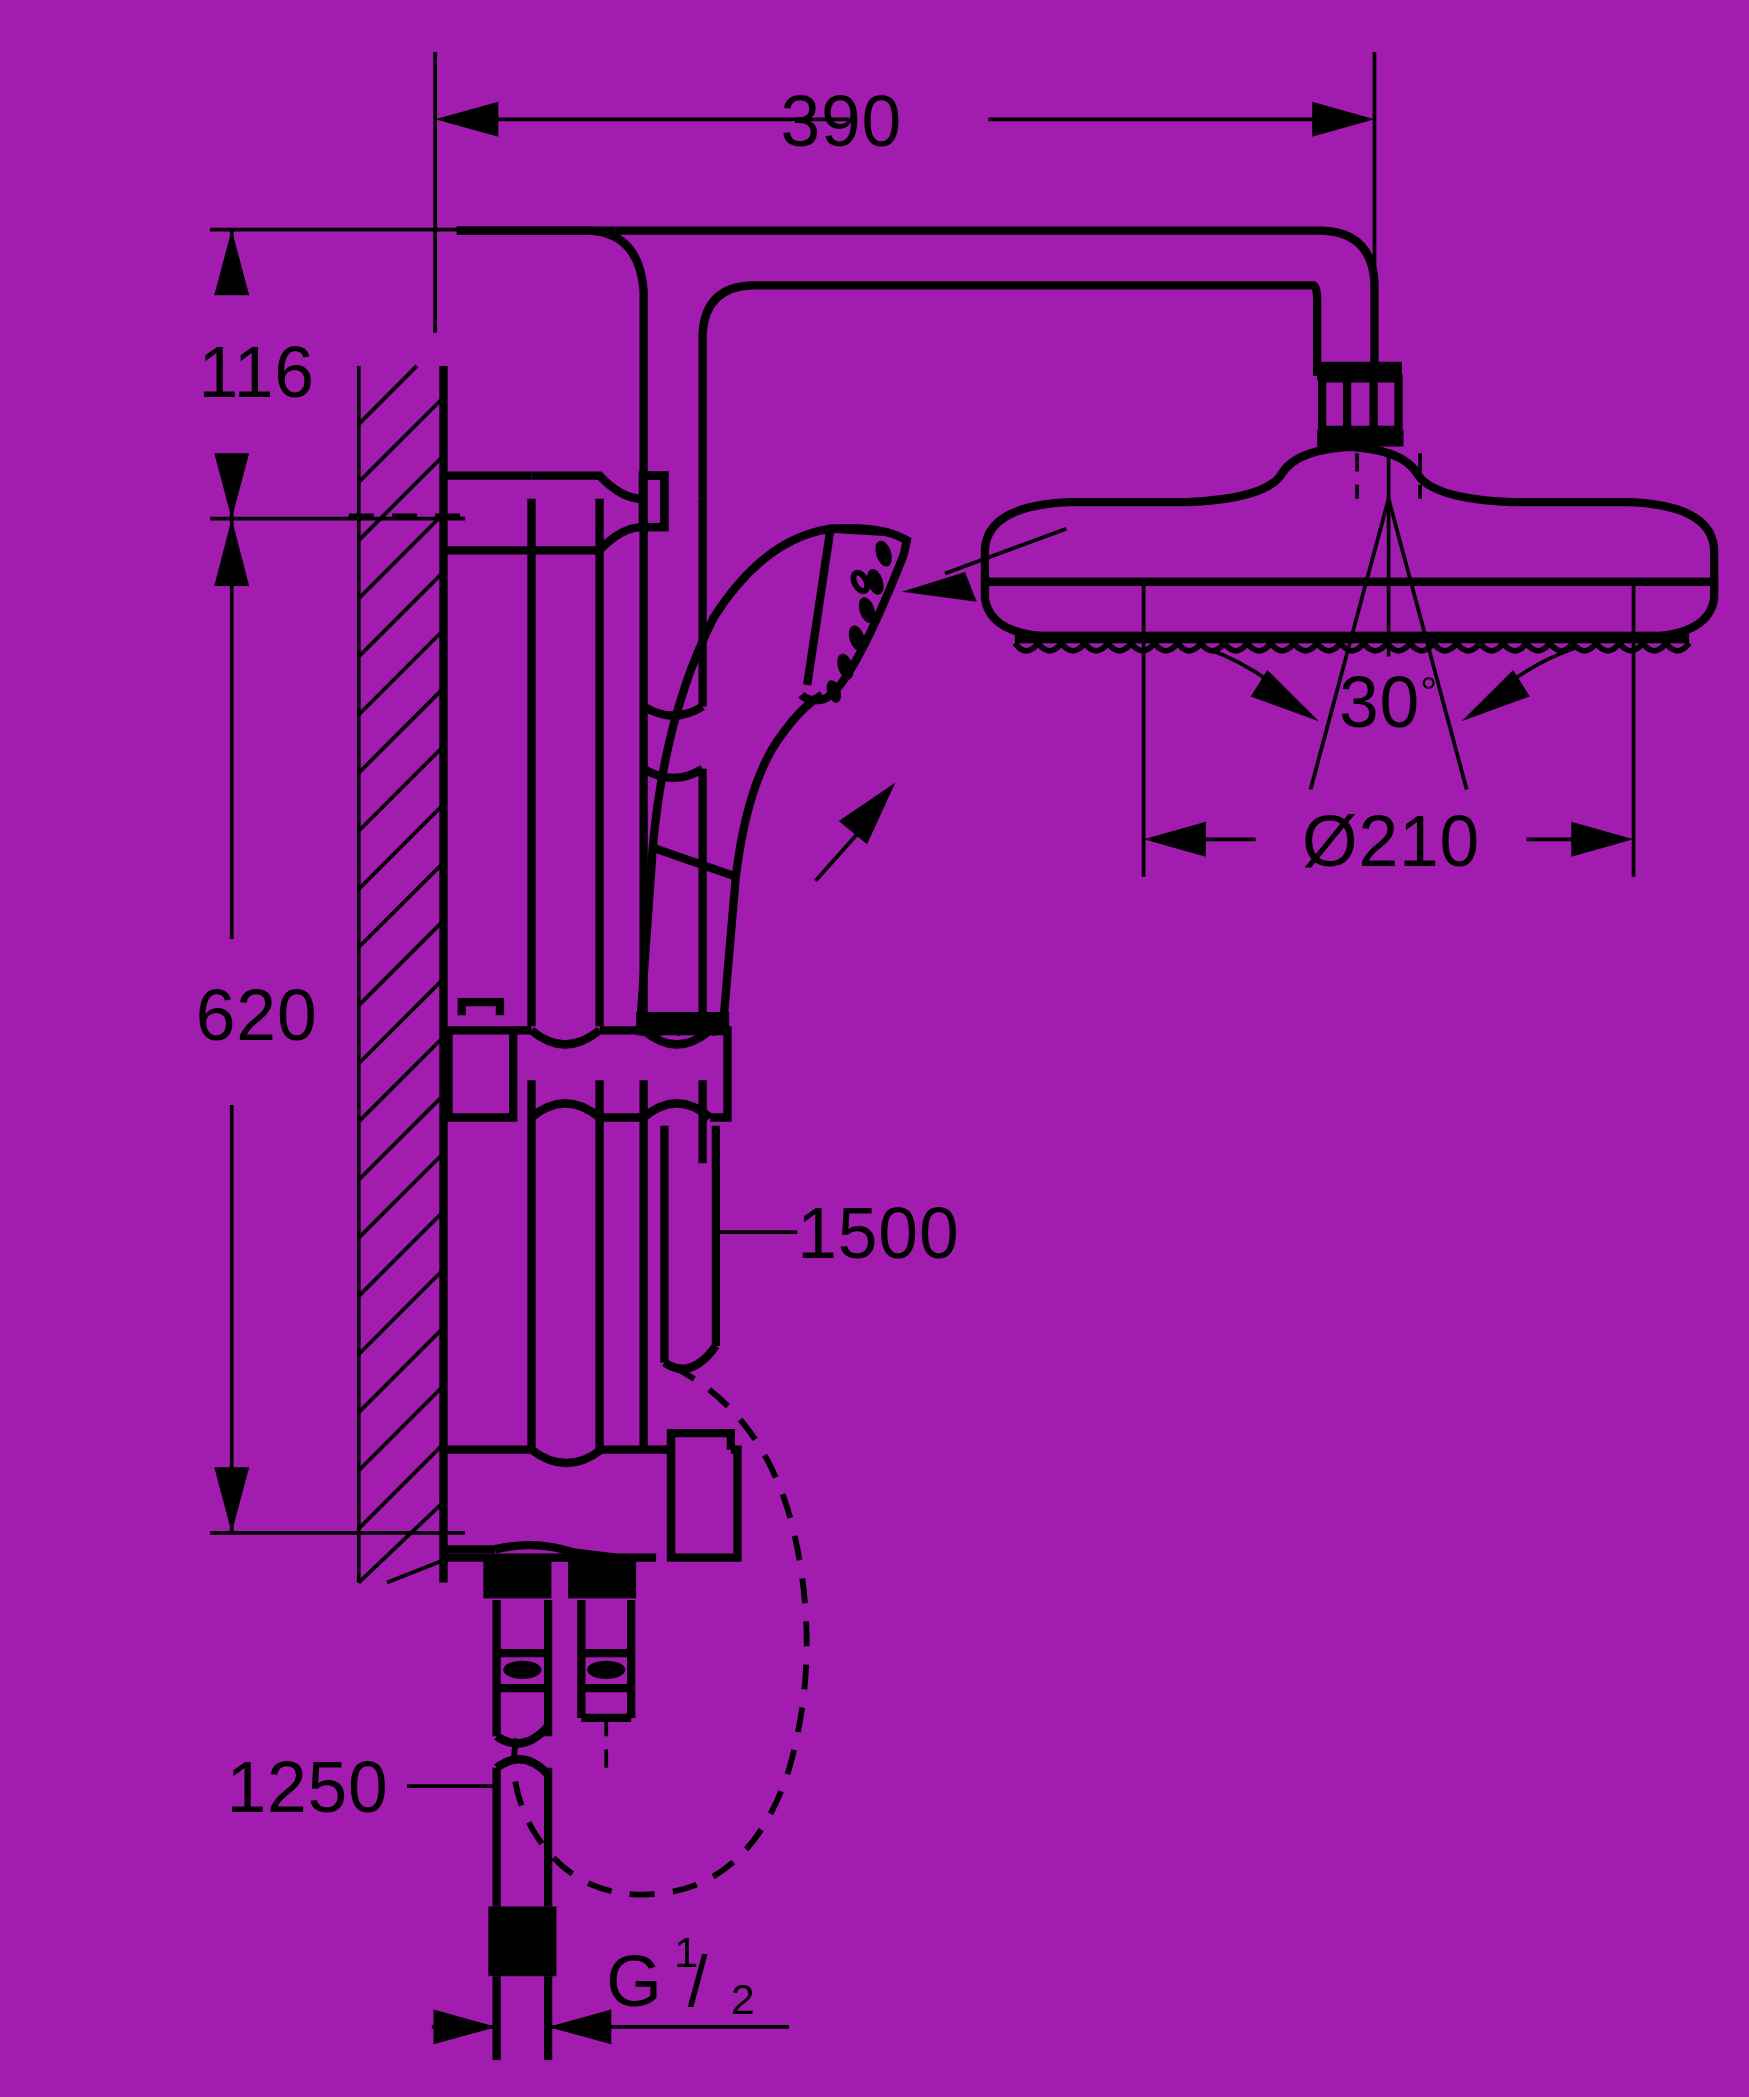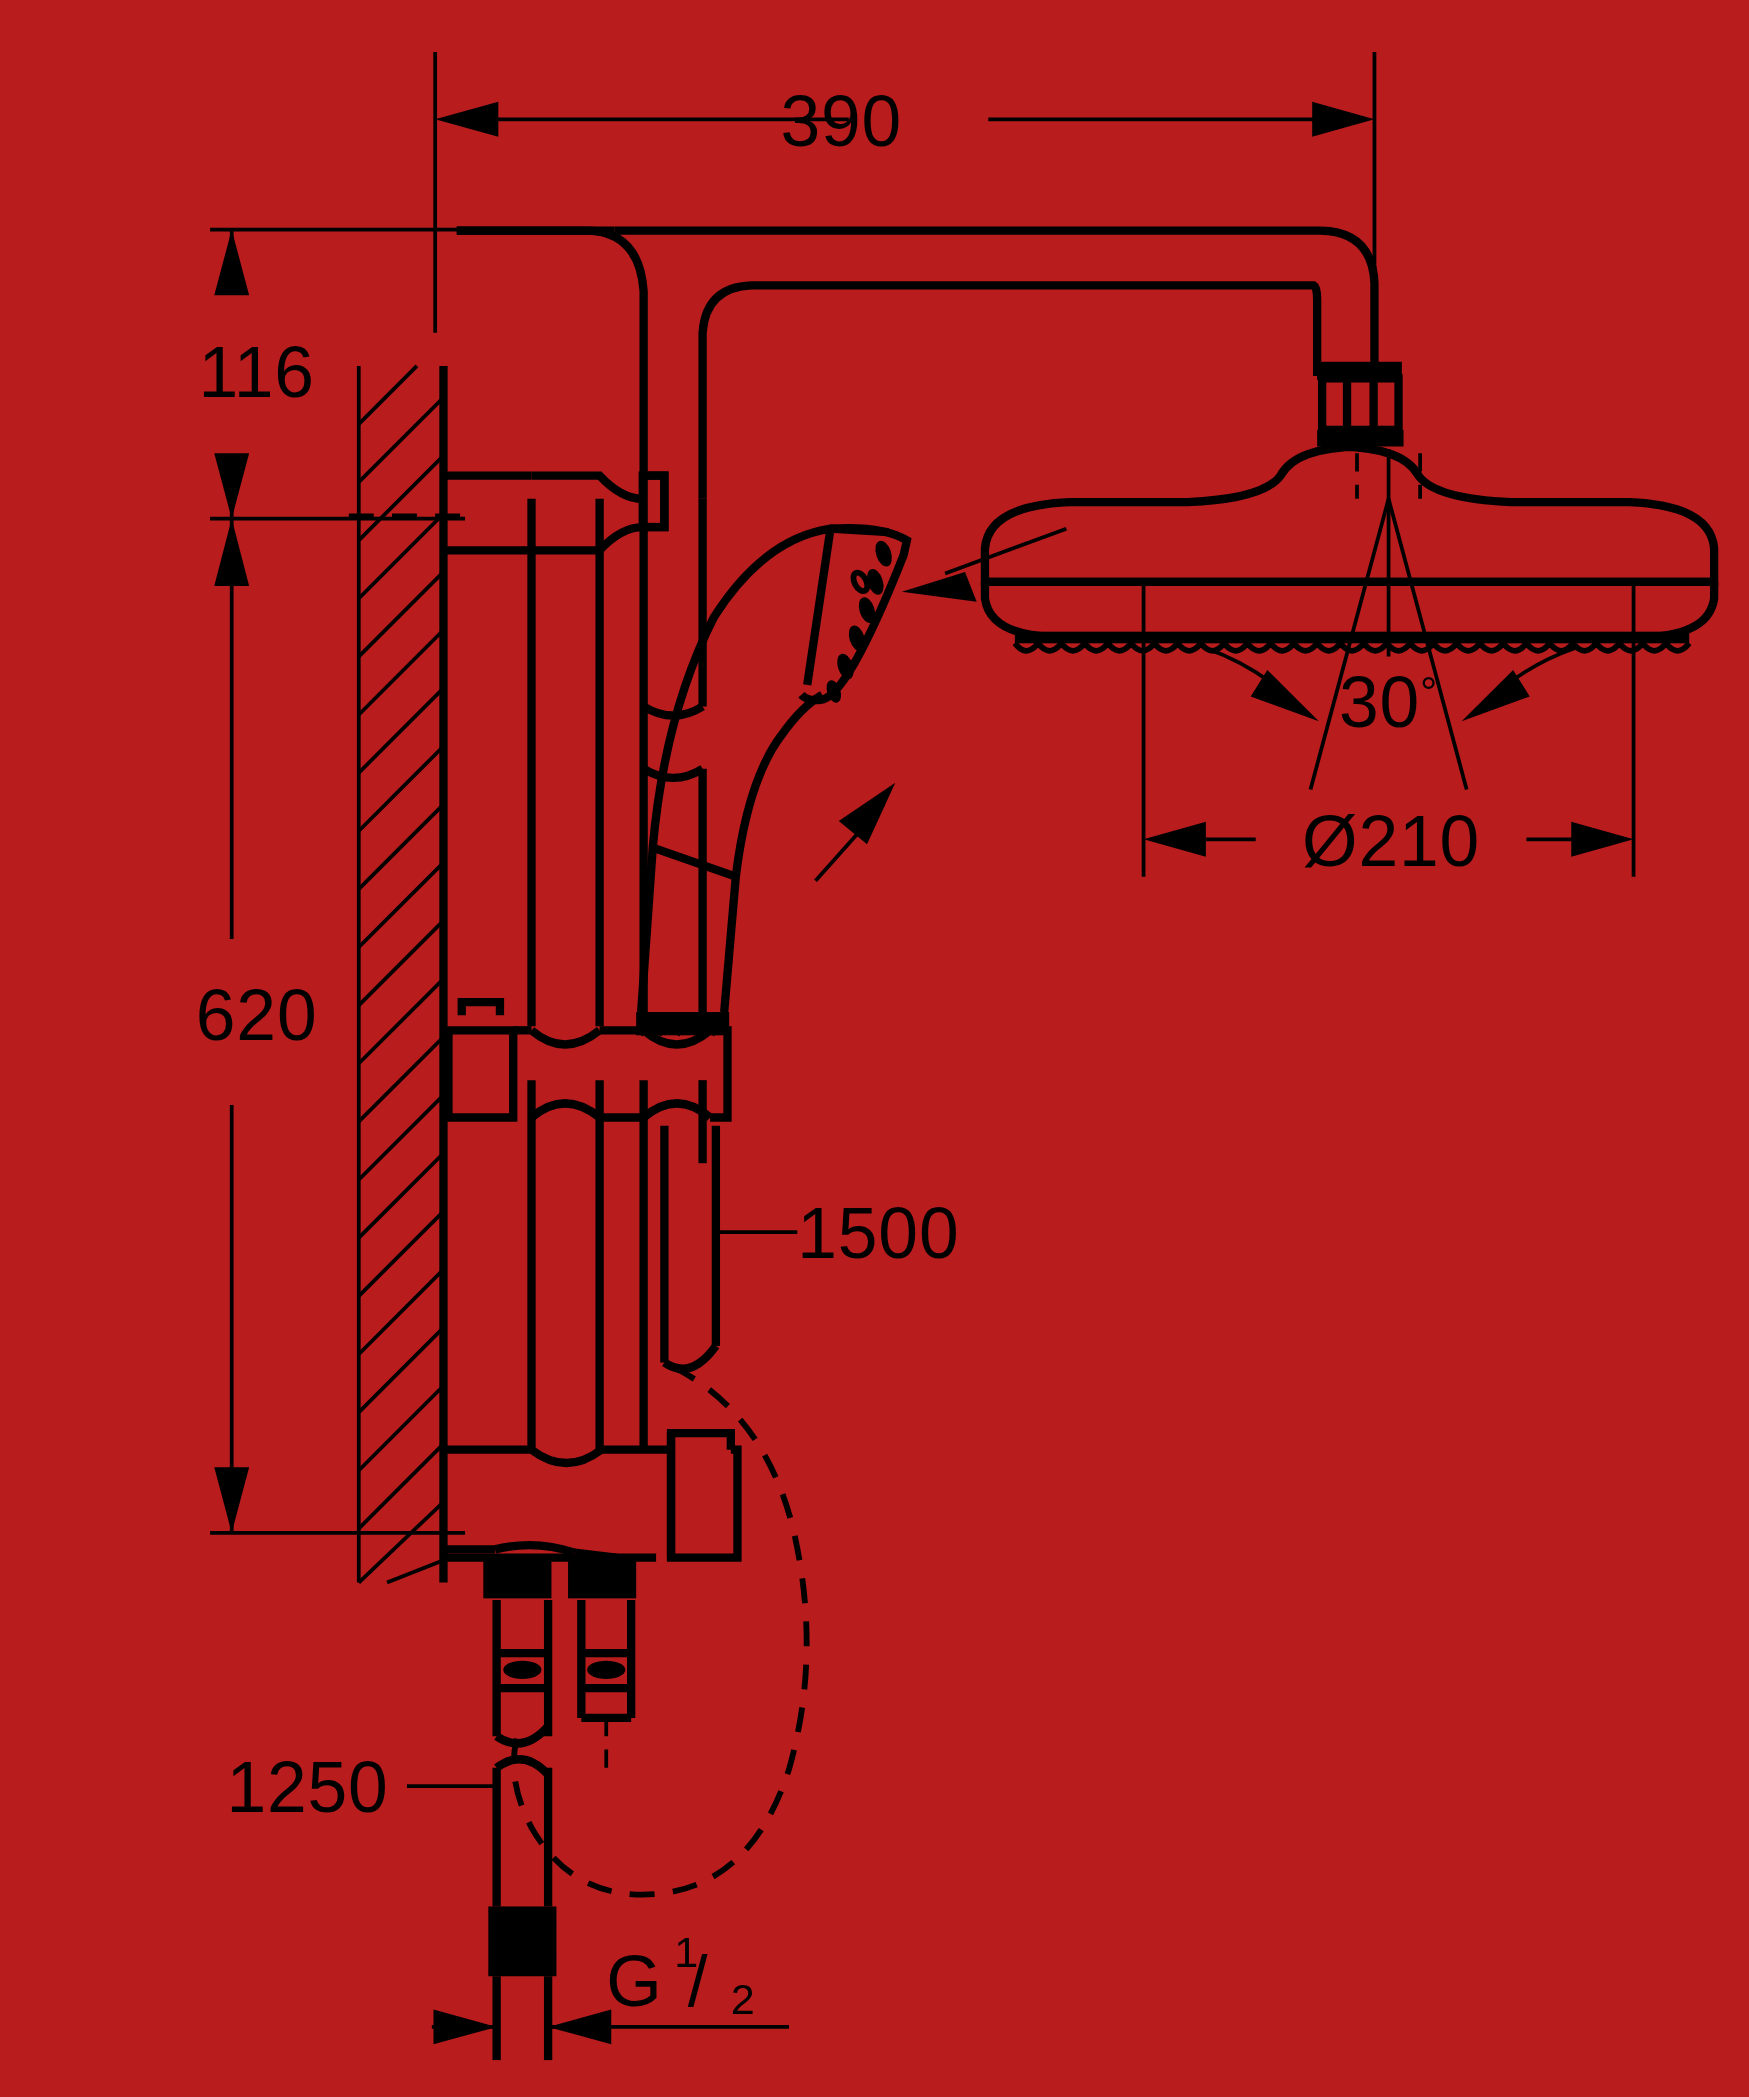--- a/index.html
+++ b/index.html
@@ -7,21 +7,21 @@
     padding: 0;
     background: #ffffff;
   }
   body {
     font-family: "Liberation Sans", sans-serif;
   }
   #stage {
     position: relative;
     width: 1749px;
     height: 2098px;
-    background: #b91c1c;
+    background: #a21caf;
     overflow: hidden;
   }
   #drawing {
     position: absolute;
     inset: 0;
     width: 1749px;
     height: 2098px;
   }
   .dimtext {
     font-family: "Liberation Sans", sans-serif;

